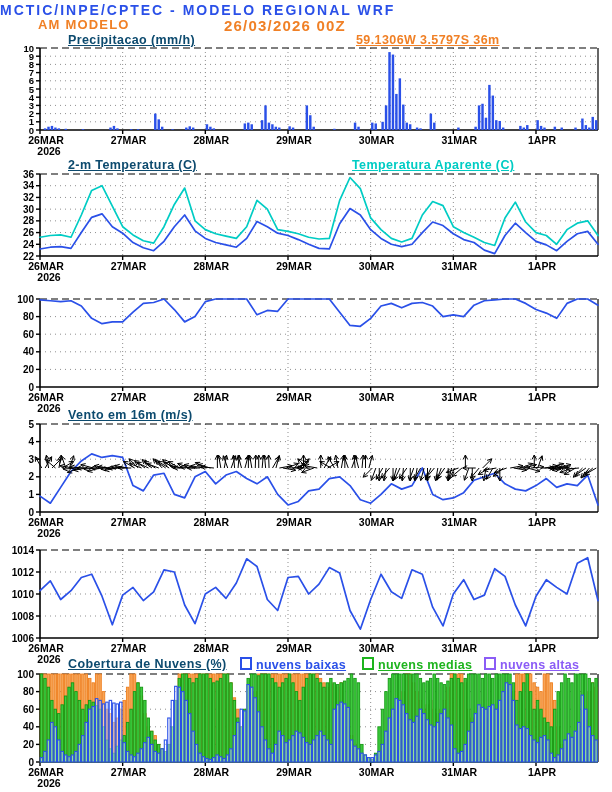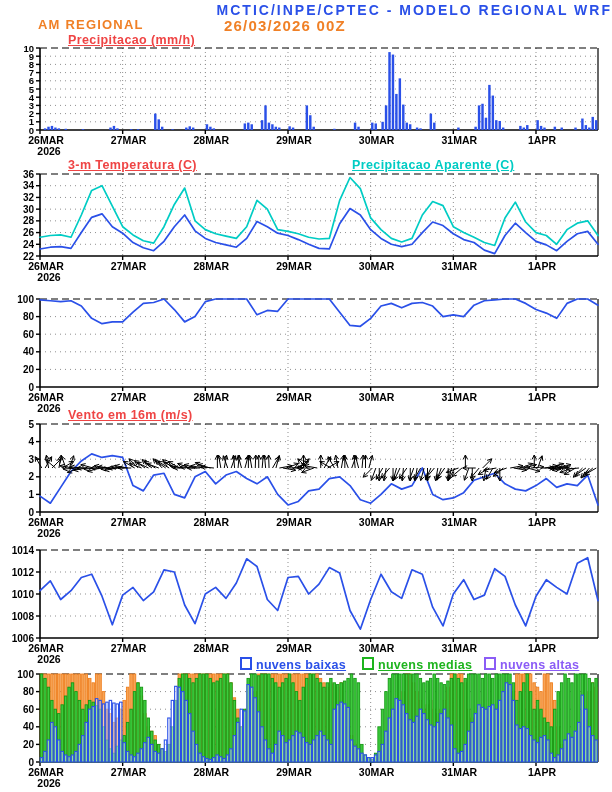--- a/index.html
+++ b/index.html
@@ -1,52 +1,54 @@
 <!DOCTYPE html>
 <html><head>
 <meta charset="utf-8">
 <style>
   html,body{margin:0;padding:0;background:#fff;}
   .page{position:relative;width:612px;height:792px;background:#fff;overflow:hidden;
         font-family:"Liberation Sans",sans-serif;font-weight:bold;}
-  .hline1{position:absolute;top:2px;left:0;width:612px;text-align:right;
+  .hline1{position:absolute;top:2px;left:0;width:612px;text-align:left;
           font-size:14px;letter-spacing:2px;color:#2a50e8;white-space:nowrap;}
   .hstation{position:absolute;top:17px;left:38px;font-size:13px;letter-spacing:1.2px;color:#f08026;white-space:nowrap;}
   .hrun{position:absolute;top:17px;left:224px;font-size:15px;letter-spacing:1.2px;color:#f08026;white-space:nowrap;}
-  .ptitle{position:absolute;font-size:12.5px;letter-spacing:0.4px;color:#ef4444;
+  .ptitle{position:absolute;font-size:12.5px;letter-spacing:0.4px;color:#0c4a6e;
           text-decoration:underline;white-space:nowrap;}
   .orange{color:#f08026;}
   .cyan{color:#00ccc4;}
   .lg{position:absolute;font-size:12.5px;letter-spacing:0.3px;white-space:nowrap;}
   .lg .box{display:inline-block;width:8px;height:9px;border:2px solid;background:#fff;
            margin-right:4px;vertical-align:-1px;text-decoration:none;}
   .lg .lab{text-decoration:underline;}
   .c-blue{color:#2a50e8;border-color:#2a50e8;}
   .c-green{color:#1eb41e;border-color:#1eb41e;text-decoration:underline;}
   .c-orange{color:#8b5cf6;border-color:#f08026;}
   svg{position:absolute;top:0;left:0;}
 </style>
 </head>
 <body>
 
 <div class="page">
 
   <div class="hline1">MCTIC/INPE/CPTEC - MODELO REGIONAL WRF</div>
-  <div class="hstation">AM REGIONAL</div>
+  <div class="hstation">AM MODELO</div>
   <div class="hrun">26/03/2026 00Z</div>
 
   <div class="ptitle" style="top:33px;left:68px">Precipitacao (mm/h)</div>
+  <div class="ptitle orange" style="top:33px;left:356px">59.1306W 3.5797S 36m</div>
 
-  <div class="ptitle" style="top:158px;left:68px">3-m Temperatura (C)</div>
-  <div class="ptitle cyan" style="top:158px;left:352px">Precipitacao Aparente (C)</div>
+  <div class="ptitle" style="top:158px;left:68px">2-m Temperatura (C)</div>
+  <div class="ptitle cyan" style="top:158px;left:352px">Temperatura Aparente (C)</div>
 
 
   <div class="ptitle" style="top:408px;left:68px">Vento em 16m (m/s)</div>
 
 
+  <div class="ptitle" style="top:657px;left:68px">Cobertura de Nuvens (%)</div>
   <div class="lg c-blue" style="top:657px;left:240px">
     <span class="box"></span><span class="lab">nuvens baixas</span>
   </div>
   <div class="lg c-green" style="top:657px;left:362px">
     <span class="box"></span><span class="lab">nuvens medias</span>
   </div>
   <div class="lg c-orange" style="top:657px;left:484px">
     <span class="box"></span><span class="lab">nuvens altas</span>
   </div>
 

